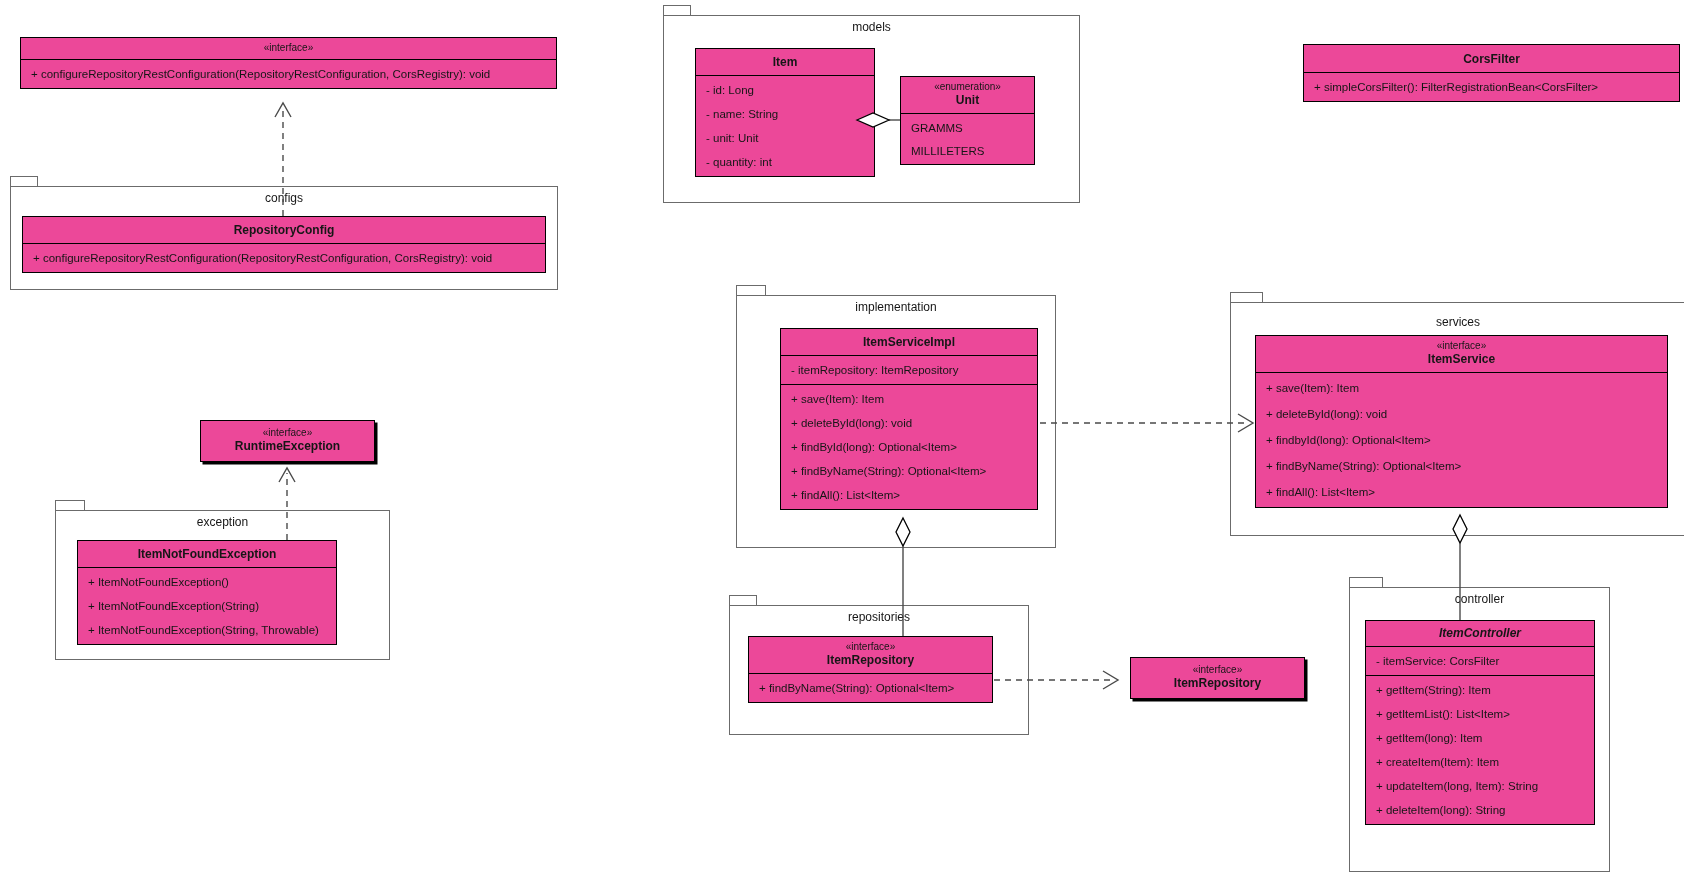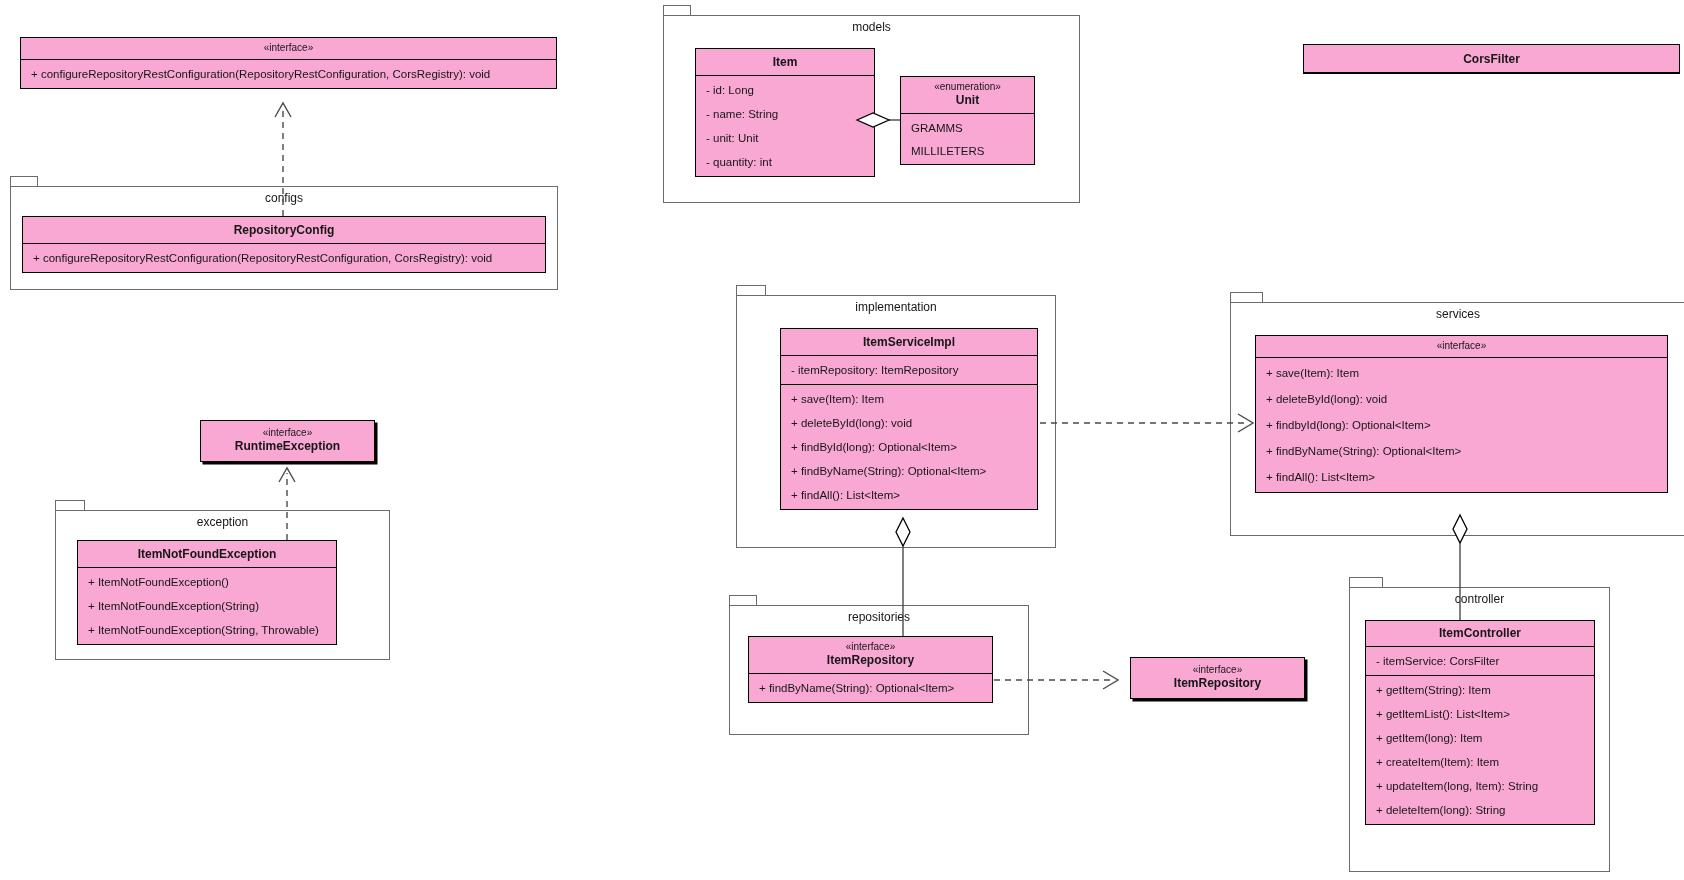--- a/index.html
+++ b/index.html
@@ -5,21 +5,21 @@
   html,body{margin:0;padding:0;background:#fff;}
   #stage{
     position:relative;width:1684px;height:880px;overflow:hidden;background:#ffffff;
     font-family:"Liberation Sans","DejaVu Sans",sans-serif;color:#161616;
   }
   
   .pkg{position:absolute;background:#ffffff;border:1px solid #6b6b6b;z-index:1;box-sizing:border-box;}
   .pkg-tab{position:absolute;background:#ffffff;border:1px solid #6b6b6b;border-bottom:none;z-index:1;box-sizing:border-box;}
   .pkg-title{position:absolute;width:100%;text-align:center;top:4px;font-size:12px;color:#161616;}
   
-  .uml-class{position:absolute;background:#f9a8d4;border:1.5px solid #000;z-index:2;box-sizing:border-box;}
+  .uml-class{position:absolute;background:#ec4899;border:1.5px solid #000;z-index:2;box-sizing:border-box;}
   .shadowed{box-shadow:2.5px 2.5px 0 #000;}
   .cls-header{padding:4px 4px 5px 4px;text-align:center;}
   .has-sections > .cls-header{border-bottom:1.5px solid #000;}
   .stereotype{font-size:10px;line-height:12px;}
   .cls-name{font-size:12px;font-weight:bold;line-height:15px;}
   .cls-section{padding:2px 0;}
   .cls-section + .cls-section{border-top:1.2px solid #000;}
   .member{font-size:11.5px;padding-left:10px;white-space:nowrap;display:flex;align-items:center;}
   .rh23 .member{height:23px;} .rh24 .member{height:24px;} .rh26 .member{height:26px;}
   
@@ -49,21 +49,21 @@
     <div class="pkg-title">models</div>
   </div>
 
   <div class="pkg-tab" style="left:736px;top:285px;width:30px;height:10px;"></div>
   <div class="pkg" style="left:736px;top:295px;width:320px;height:253px;">
     <div class="pkg-title">implementation</div>
   </div>
 
   <div class="pkg-tab" style="left:1230px;top:292px;width:33px;height:10px;"></div>
   <div class="pkg" style="left:1230px;top:302px;width:460px;height:234px;">
-    <div class="pkg-title" style="width:454px;">services</div>
+    <div class="pkg-title" style="width:454px;margin-top:8px;">services</div>
   </div>
 
   <div class="pkg-tab" style="left:729px;top:595px;width:28px;height:10px;"></div>
   <div class="pkg" style="left:729px;top:605px;width:300px;height:130px;">
     <div class="pkg-title">repositories</div>
   </div>
 
   <div class="pkg-tab" style="left:1349px;top:577px;width:34px;height:10px;"></div>
   <div class="pkg" style="left:1349px;top:587px;width:261px;height:285px;">
     <div class="pkg-title">controller</div>
@@ -140,20 +140,21 @@
         <div class="member">+ deleteById(long): void</div>
         <div class="member">+ findById(long): Optional&lt;Item&gt;</div>
         <div class="member">+ findByName(String): Optional&lt;Item&gt;</div>
         <div class="member">+ findAll(): List&lt;Item&gt;</div>
       </div>
   </div>
 
   <div class="uml-class has-sections" style="left:1255px;top:335px;width:413px;">
     <div class="cls-header">
       <div class="stereotype">«interface»</div>
+      <div class="cls-name">ItemService</div>
     </div>
     <div class="cls-section rh26">
         <div class="member">+ save(Item): Item</div>
         <div class="member">+ deleteById(long): void</div>
         <div class="member">+ findbyId(long): Optional&lt;Item&gt;</div>
         <div class="member">+ findByName(String): Optional&lt;Item&gt;</div>
         <div class="member">+ findAll(): List&lt;Item&gt;</div>
       </div>
   </div>
 
@@ -171,24 +172,27 @@
     <div class="cls-header" style="padding-top:6px;padding-bottom:7px;">
       <div class="stereotype">«interface»</div>
       <div class="cls-name">ItemRepository</div>
     </div>
   </div>
 
   <div class="uml-class has-sections" style="left:1303px;top:44px;width:377px;">
     <div class="cls-header" style="padding-top:7px;">
       <div class="cls-name">CorsFilter</div>
     </div>
+    <div class="cls-section rh24">
+        <div class="member">+ simpleCorsFilter(): FilterRegistrationBean&lt;CorsFilter&gt;</div>
+      </div>
   </div>
 
   <div class="uml-class has-sections" style="left:1365px;top:620px;width:230px;">
-    <div class="cls-header" style="padding-top:5px;">
+    <div class="cls-header" style="padding-top:5px;font-style:italic;">
       <div class="cls-name">ItemController</div>
     </div>
     <div class="cls-section rh24">
         <div class="member">- itemService: CorsFilter</div>
       </div>
     <div class="cls-section rh24">
         <div class="member">+ getItem(String): Item</div>
         <div class="member">+ getItemList(): List&lt;Item&gt;</div>
         <div class="member">+ getItem(long): Item</div>
         <div class="member">+ createItem(Item): Item</div>

